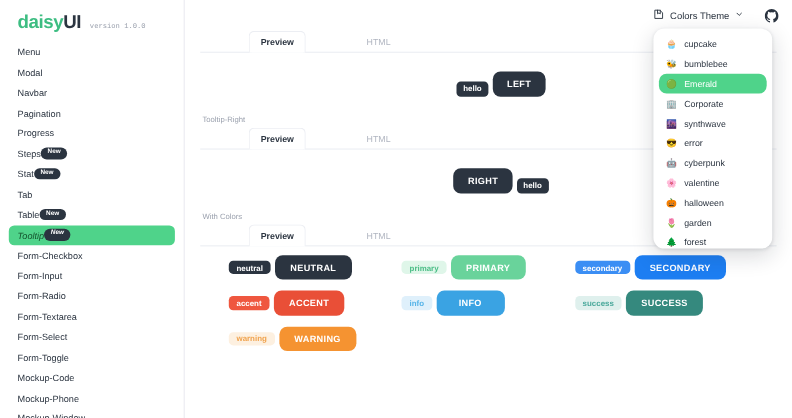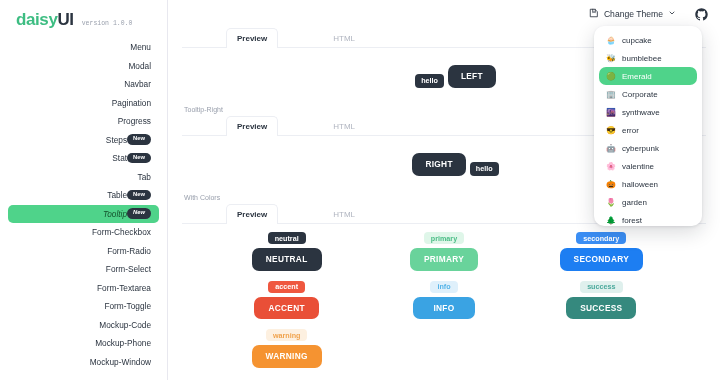--- a/index.html
+++ b/index.html
@@ -24,21 +24,21 @@
     display: flex; align-items: baseline; gap: 8px;
     padding: 10px 0 8px 8px;
   }
   .brand { font-size: 17px; font-weight: 700; letter-spacing: -0.4px; }
   .brand .d { color: #3dbd82; }
   .brand .ui { color: #2b3440; }
   .version { font-size: 6.5px; color: #9aa0ad; font-family: "Liberation Mono", monospace; }
 
   .nav-item {
     height: 18px;
-    display: flex; align-items: center; justify-content: flex-end;
+    display: flex; align-items: center; justify-content: flex-start;
     padding: 0 8px;
     margin: 0 0 0.5px 0;
     border-radius: 5px;
     font-size: 8.3px;
     color: #2b3440;
     cursor: pointer;
     white-space: nowrap;
   }
   .nav-item.active { background: #4fd38a; color: #14532d; font-style: italic; }
   .badge-new {
@@ -112,21 +112,21 @@
     border: none; cursor: pointer; line-height: 1;
   }
 
   
   .color-grid {
     display: grid;
     grid-template-columns: repeat(3, 1fr);
     row-gap: 10px;
     padding: 8px 26px 8px 26px;
   }
-  .cell { display: flex; flex-direction: column; align-items: center; gap: 4px; }
+  .cell { display: flex; flex-direction: row; align-items: center; gap: 4px; }
   .cell .tiplabel {
     font-size: 7.2px; font-weight: 600;
     padding: 2.5px 7px; border-radius: 4px; line-height: 1;
   }
   .cell .cbtn {
     font-size: 8.3px; font-weight: 700; letter-spacing: 0.3px;
     color: #ffffff; padding: 7px 14px; border-radius: 7px;
     border: none; cursor: pointer; line-height: 1; min-width: 62px;
     text-align: center;
   }
@@ -198,27 +198,30 @@
           <span class="badge-new">New</span>
         </div>
         <div class="nav-item active">
           <span>Tooltip</span>
           <span class="badge-new">New</span>
         </div>
         <div class="nav-item">
           <span>Form-Checkbox</span>
         </div>
         <div class="nav-item">
+          <span>Form-Input</span>
+        </div>
+        <div class="nav-item">
           <span>Form-Radio</span>
         </div>
         <div class="nav-item">
+          <span>Form-Textarea</span>
+        </div>
+        <div class="nav-item">
           <span>Form-Select</span>
-        </div>
-        <div class="nav-item">
-          <span>Form-Textarea</span>
         </div>
         <div class="nav-item">
           <span>Form-Toggle</span>
         </div>
         <div class="nav-item">
           <span>Mockup-Code</span>
         </div>
         <div class="nav-item">
           <span>Mockup-Phone</span>
         </div>
@@ -231,21 +234,21 @@
   <main class="main">
 
     <div class="topbar">
       <div class="theme-btn">
         <span>
           <svg width="10" height="10" viewBox="0 0 24 24" fill="none" stroke="#2b3440" stroke-width="2" stroke-linecap="round" stroke-linejoin="round">
             <path d="M4 3h10l6 6v12H4z"></path>
               <path d="M9 3v8l3-2 3 2V3"></path>
           </svg>
         </span>
-        <span>Change Theme</span>
+        <span>Colors Theme</span>
         <span>
           <svg width="8" height="8" viewBox="0 0 24 24" fill="none" stroke="#2b3440" stroke-width="2.5" stroke-linecap="round" stroke-linejoin="round">
               <polyline points="6 9 12 15 18 9"></polyline>
             </svg>
         </span>
       </div>
       <div class="gh-icon">
         <svg width="13" height="13" viewBox="0 0 24 24" fill="#2b3440">
           <path d="M12 .5C5.73.5.5 5.73.5 12c0 5.08 3.29 9.39 7.86 10.91.58.11.79-.25.79-.56v-2c-3.2.7-3.88-1.54-3.88-1.54-.52-1.34-1.28-1.69-1.28-1.69-1.05-.72.08-.7.08-.7 1.16.08 1.77 1.19 1.77 1.19 1.03 1.77 2.7 1.26 3.36.96.1-.75.4-1.26.73-1.55-2.55-.29-5.24-1.28-5.24-5.7 0-1.26.45-2.29 1.19-3.1-.12-.29-.52-1.46.11-3.05 0 0 .97-.31 3.18 1.18a11 11 0 015.8 0c2.2-1.49 3.17-1.18 3.17-1.18.63 1.59.23 2.76.12 3.05.74.81 1.18 1.84 1.18 3.1 0 4.43-2.69 5.4-5.25 5.69.41.36.78 1.06.78 2.14v3.17c0 .31.21.68.8.56C20.22 21.38 23.5 17.07 23.5 12 23.5 5.73 18.27.5 12 .5z"></path>
         </svg>

